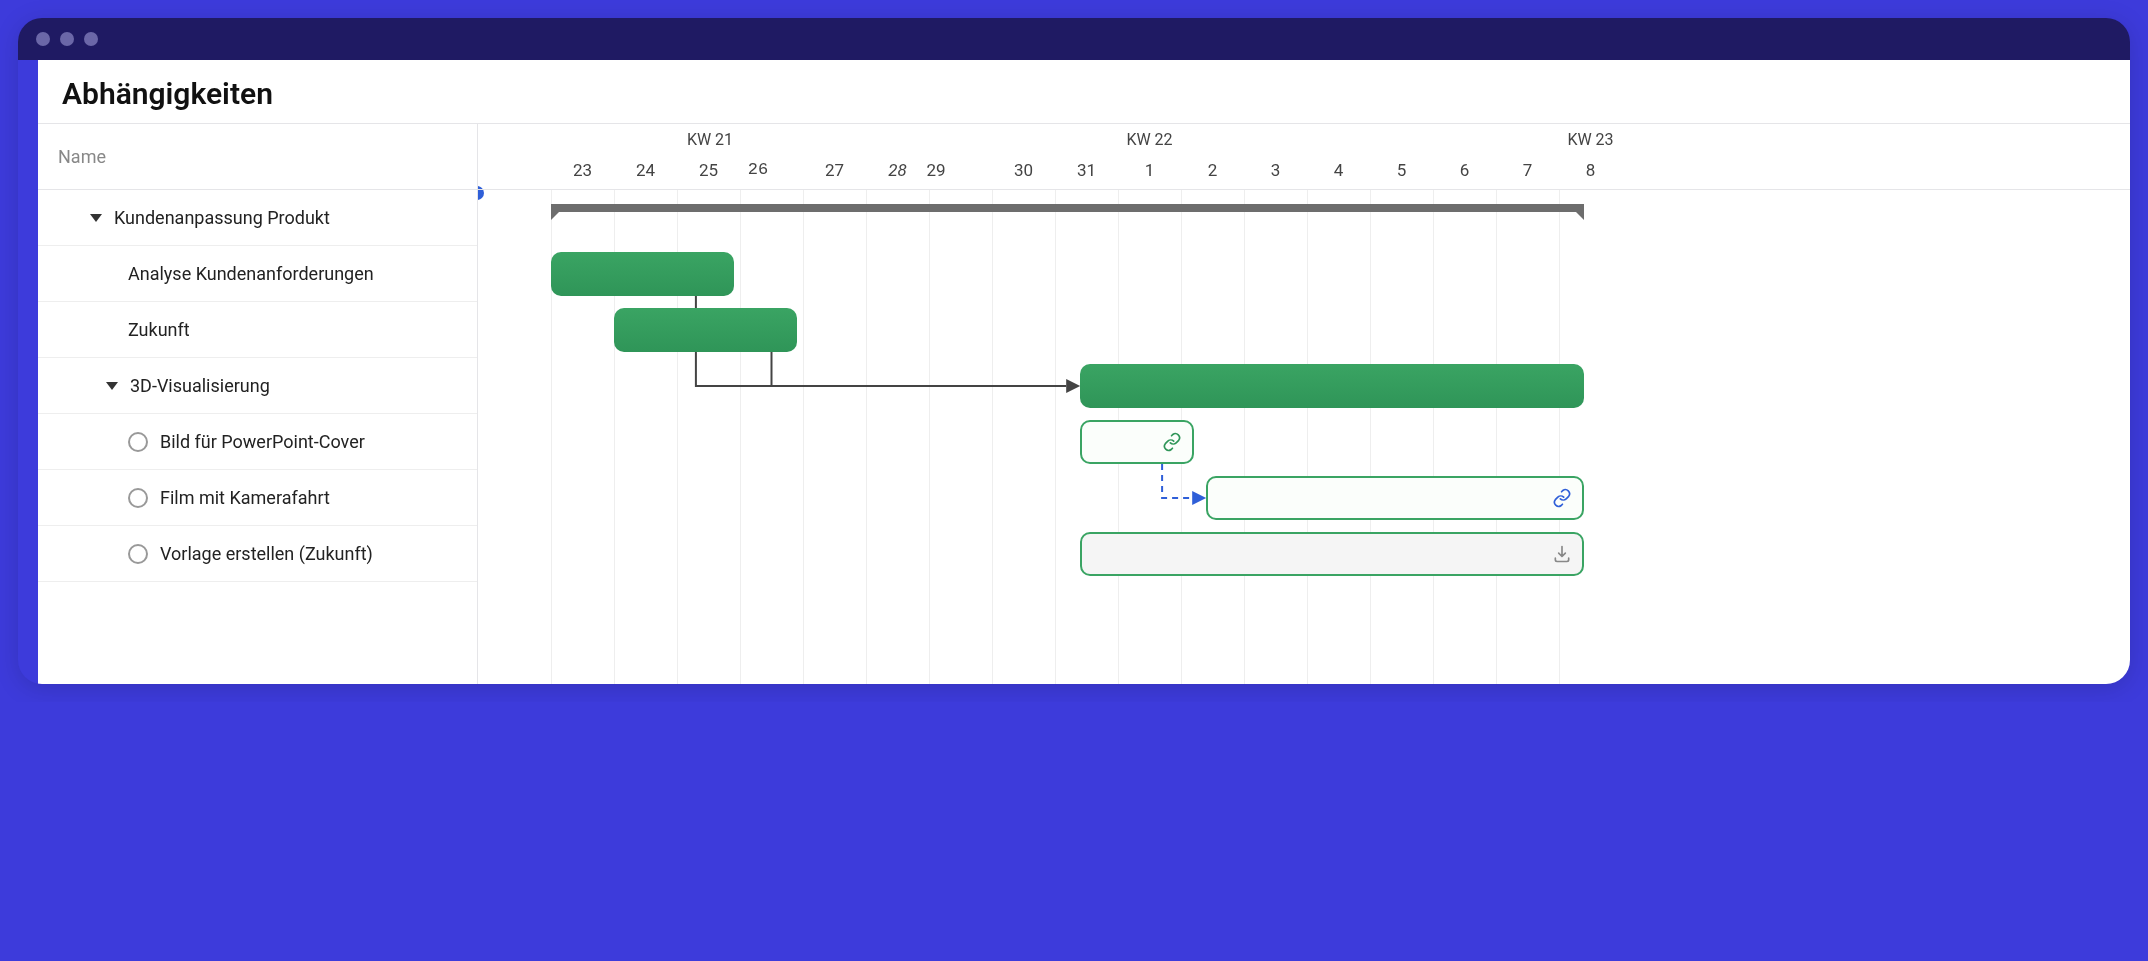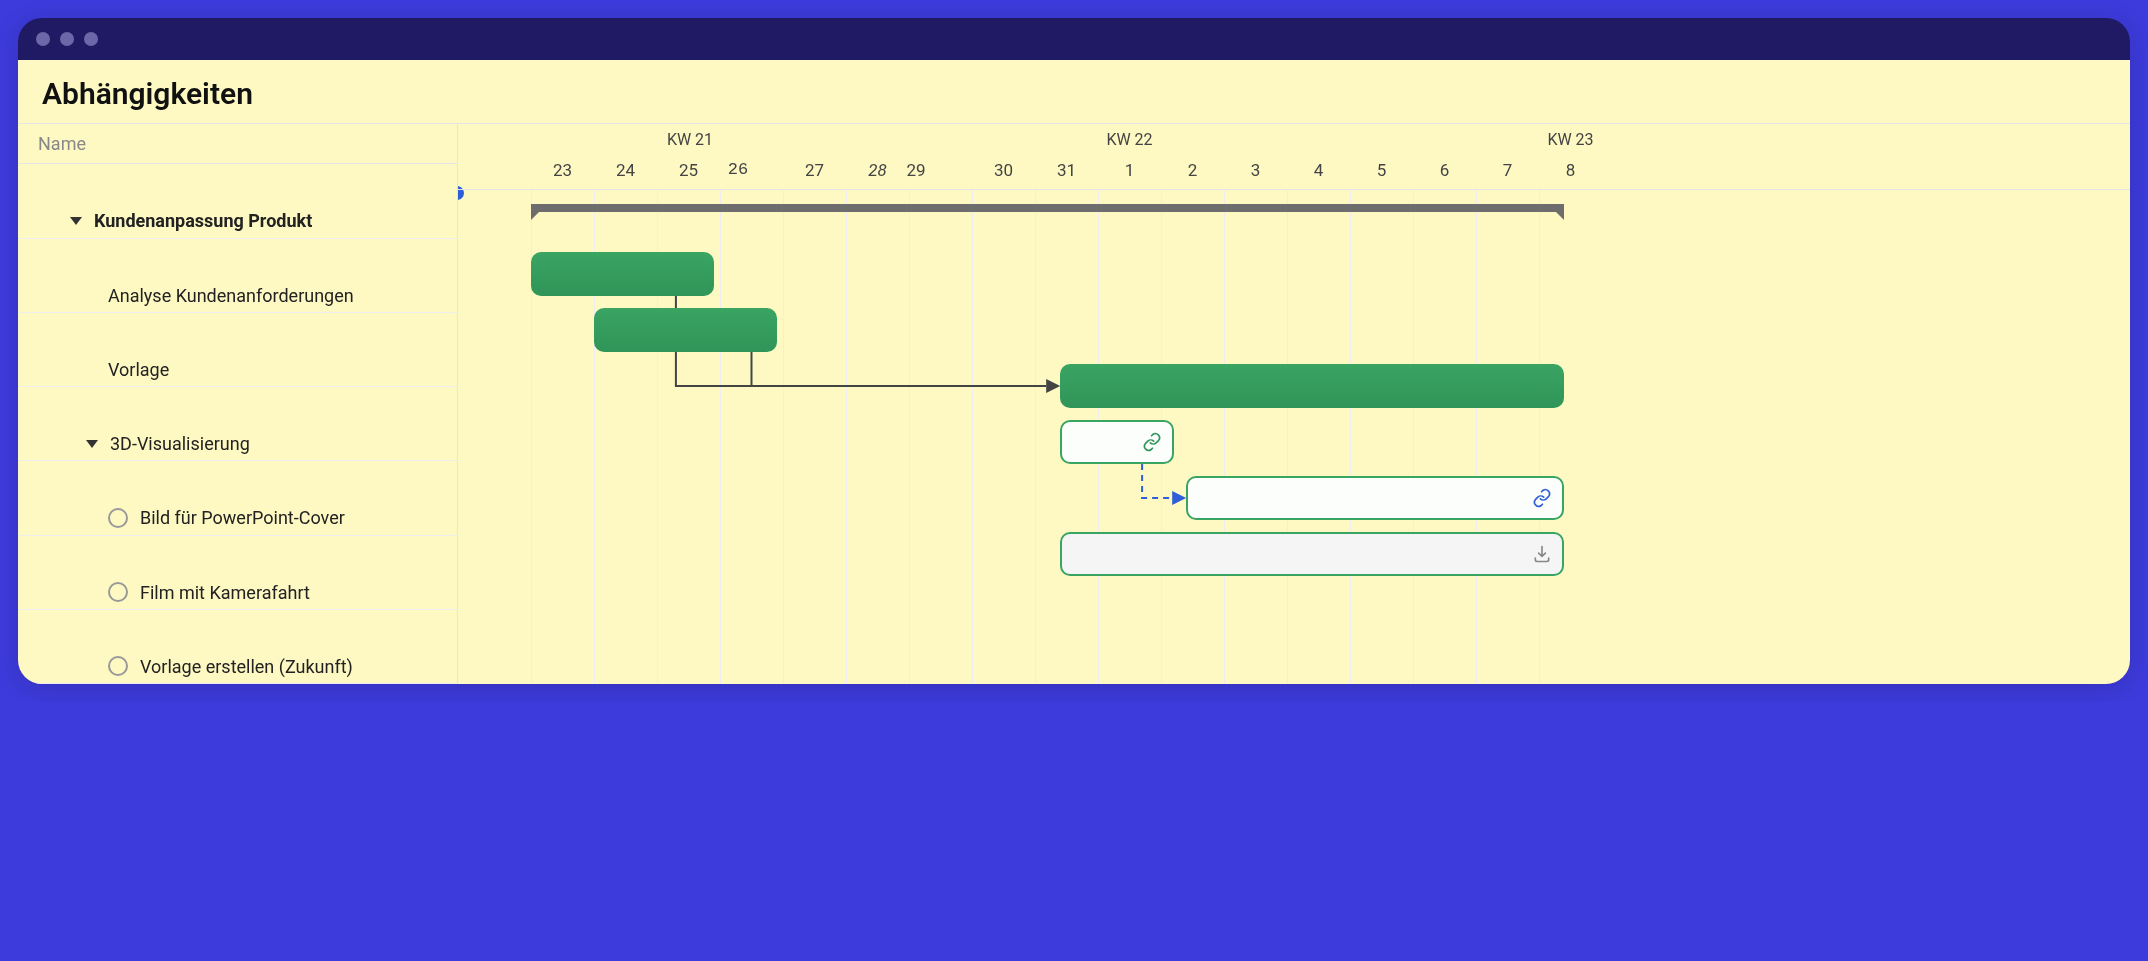--- a/index.html
+++ b/index.html
@@ -20,61 +20,61 @@
     display: flex;
     align-items: center;
     padding: 0 18px;
     gap: 10px;
   }
   .dot {
     width: 14px; height: 14px; border-radius: 50%;
     background: #6b67a8;
   }
   .window {
-    background: #fef9c3;
+    background: #ffffff;
+    margin-left: 20px;
   }
   .header {
     padding: 16px 24px 12px 24px;
     font-size: 30px;
     font-weight: 600;
     color: #111;
     border-bottom: 1px solid #e5e5e8;
   }
   .content {
     display: flex;
     height: 560px;
   }
   .sidebar {
     width: 440px;
     border-right: 1px solid #e5e5e8;
     overflow: hidden;
     display: flex;
     flex-direction: column;
-    gap: 40px;
   }
   .col-header {
     height: 66px;
     display: flex;
     align-items: center;
     padding: 0 20px;
     color: #888;
     font-size: 18px;
     border-bottom: 1px solid #e5e5e8;
   }
   .tree-row {
     height: 56px;
     display: flex;
     align-items: center;
     padding: 0 20px;
     border-bottom: 1px solid #eee;
     font-size: 18px;
     color: #222;
     gap: 12px;
   }
-  .tree-row.bold { font-weight: 700; }
+  .tree-row.bold { font-weight: 400; }
   .tree-row .ind1 { width: 20px; }
   .tree-row .ind2 { width: 58px; }
   .tree-row .ind3 { width: 58px; }
   .disclosure {
     width: 0; height: 0;
     border-left: 6px solid transparent;
     border-right: 6px solid transparent;
     border-top: 8px solid #333;
   }
   .circle {
@@ -211,21 +211,21 @@
           <span class="ind1"></span>
           <span class="disclosure"></span>
           <span>Kundenanpassung Produkt</span>
         </div>
         <div class="tree-row">
           <span class="ind2"></span>
           <span>Analyse Kundenanforderungen</span>
         </div>
         <div class="tree-row">
           <span class="ind2"></span>
-          <span>Vorlage</span>
+          <span>Zukunft</span>
         </div>
         <div class="tree-row">
           <span class="ind2"></span>
           <span class="disclosure" style="margin-left:-22px"></span>
           <span>3D-Visualisierung</span>
         </div>
         <div class="tree-row">
           <span class="ind3"></span>
           <span class="circle"></span>
           <span>Bild für PowerPoint-Cover</span>

